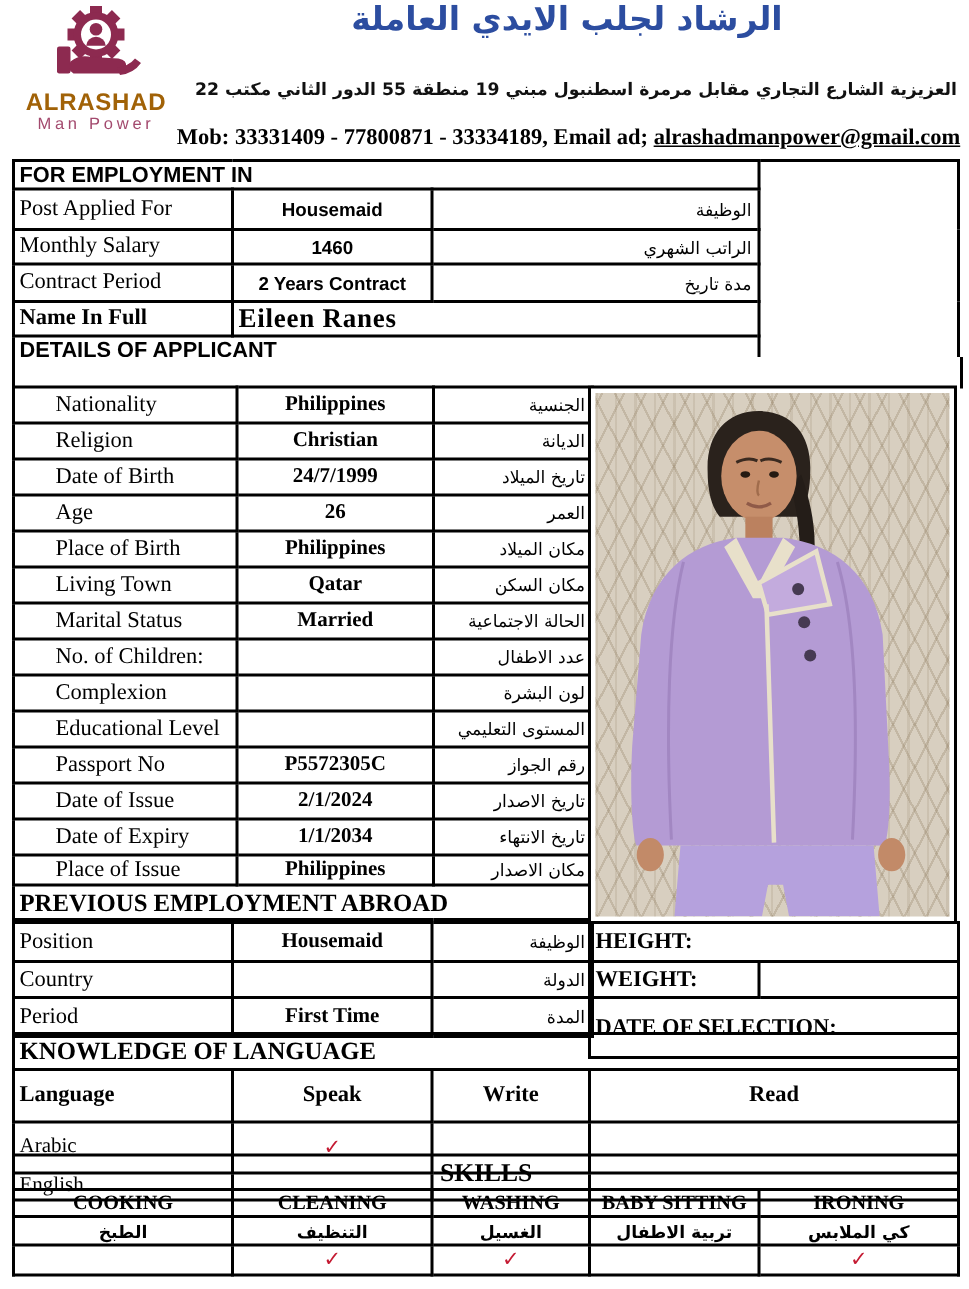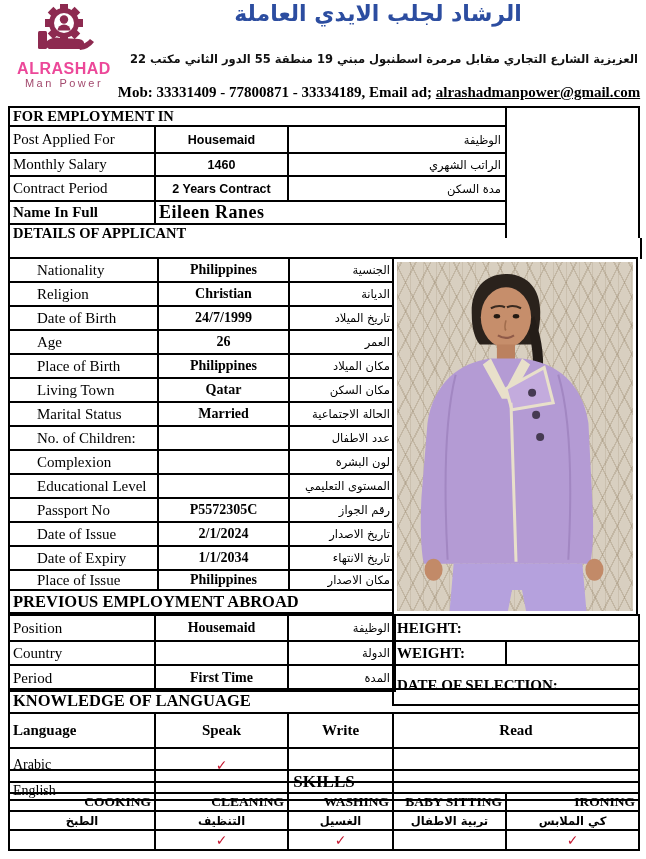--- a/index.html
+++ b/index.html
@@ -3,52 +3,52 @@
 <meta charset="utf-8">
 <style>
   html,body{margin:0;padding:0;background:#fff;}
   #doc{position:relative;width:646px;height:859px;background:#fff;overflow:hidden;
        font-family:"Liberation Serif",serif;color:#000;}
 
   
   .logo{position:absolute;left:8px;top:3px;width:112px;text-align:center;}
   .logo svg{display:block;margin:0 auto;}
   .logo-name{font-family:"Liberation Sans",sans-serif;font-weight:bold;font-size:16px;
-             color:#ec4899;letter-spacing:.5px;line-height:16px;}
+             color:#a16207;letter-spacing:.5px;line-height:16px;}
   .logo-sub{font-family:"Liberation Sans",sans-serif;font-size:11px;color:#a34a6e;
             letter-spacing:2.5px;line-height:13px;}
   .title-ar{position:absolute;left:170px;right:60px;top:1px;text-align:center;direction:rtl;
             font-family:"DejaVu Sans",sans-serif;font-weight:bold;font-size:22px;color:#2c4da0;}
   .address-ar{position:absolute;left:130px;right:8px;top:52px;text-align:center;direction:rtl;
               font-family:"DejaVu Sans",sans-serif;font-weight:bold;font-size:11.5px;color:#111;}
   .contact{position:absolute;left:116px;right:4px;top:84px;text-align:center;white-space:nowrap;
            font-weight:bold;font-size:15px;}
   .contact .email{text-decoration:underline;}
 
   
   table.tbl{position:absolute;border-collapse:collapse;table-layout:fixed;}
   table.tbl td{border:2px solid #000;padding:0 3px;overflow:hidden;white-space:nowrap;
                vertical-align:middle;}
-  .sec-sans{font-family:Liberation Serif, serif;font-weight:bold;font-size:14.5px;margin-top:28px;}
+  .sec-sans{font-family:Liberation Sans, sans-serif;font-weight:bold;font-size:14.5px;margin-top:28px;}
   .sec-serif{font-weight:bold;font-size:16.5px;}
   .lbl{font-size:15px;}
   .d-lbl{font-size:15px;padding-left:27px !important;}
   .val-sans{font-family:"Liberation Sans",sans-serif;font-weight:bold;font-size:12.5px;text-align:center;}
   .val-serif{font-weight:bold;font-size:14px;text-align:center;}
   .ar{font-family:"DejaVu Sans",sans-serif;font-size:11.5px;text-align:right;direction:rtl;padding-right:4px !important;}
   .name-lbl{font-weight:bold;font-size:15px;}
   .name-val{font-weight:bold;font-size:18px;letter-spacing:.5px;}
   .meas{font-weight:bold;font-size:15px;}
   .lang-h{font-weight:bold;font-size:15px;text-align:center;}
   .lang-h-first{font-weight:bold;font-size:15px;text-align:left;}
   .lang-cell{font-size:14px;}
   .chk{font-family:"DejaVu Sans",sans-serif;font-weight:bold;font-size:14px;
        color:#c41a32;text-align:center;}
   .skills-title{font-weight:bold;font-size:17px;text-align:center;border-radius:10px;}
-  .skill-h{font-weight:bold;font-size:13.5px;text-align:right;}
+  .skill-h{font-weight:bold;font-size:13.5px;text-align:center;}
   .skill-ar{font-family:"DejaVu Sans",sans-serif;font-weight:bold;font-size:11.5px;
             text-align:center;direction:rtl;}
 
   
   .gap-row{position:absolute;left:8px;top:238px;width:630px;height:21px;
            border-left:2px solid #000;border-right:2px solid #000;background:#fff;}
 
   
   .photo-cell{padding:2px !important;vertical-align:top;}
   .photo{position:relative;width:100%;height:100%;overflow:hidden;
@@ -136,21 +136,21 @@
       <td class="ar">الوظيفة</td>
     </tr>
     <tr style="height:23px">
       <td class="lbl">Monthly Salary</td>
       <td class="val-sans">1460</td>
       <td class="ar">الراتب الشهري</td>
     </tr>
     <tr style="height:25px">
       <td class="lbl">Contract Period</td>
       <td class="val-sans">2 Years Contract</td>
-      <td class="ar">مدة السكن</td>
+      <td class="ar">مدة تاريخ</td>
     </tr>
     <tr style="height:21px">
       <td class="name-lbl">Name In Full</td>
       <td colspan="2" class="name-val">Eileen Ranes</td>
     </tr>
     <tr style="height:19px">
       <td colspan="3" class="sec-sans">DETAILS OF APPLICANT</td>
     </tr>
   </tbody>
     </table>

